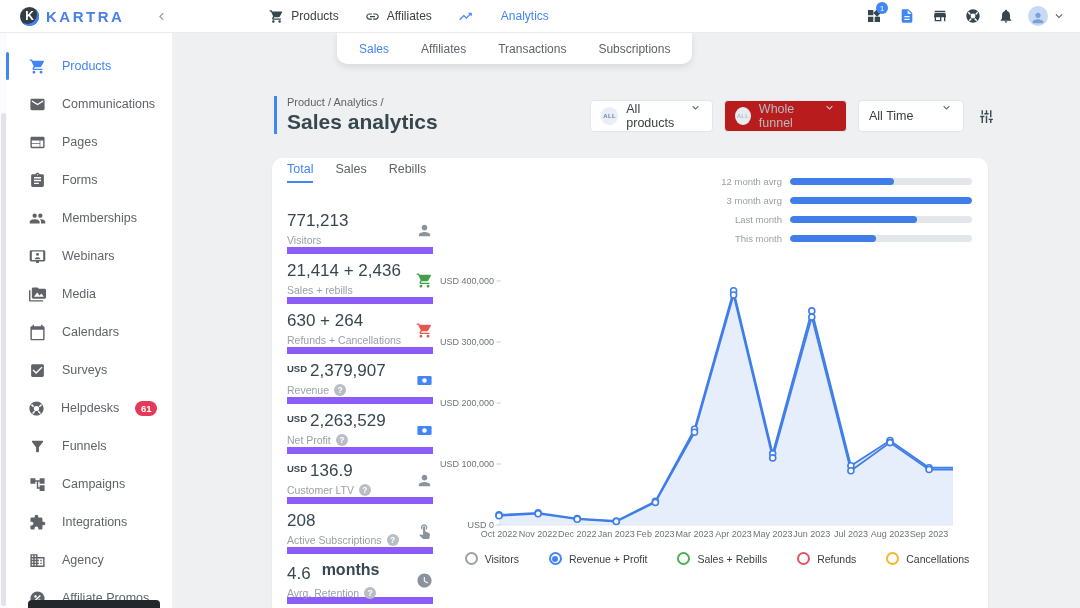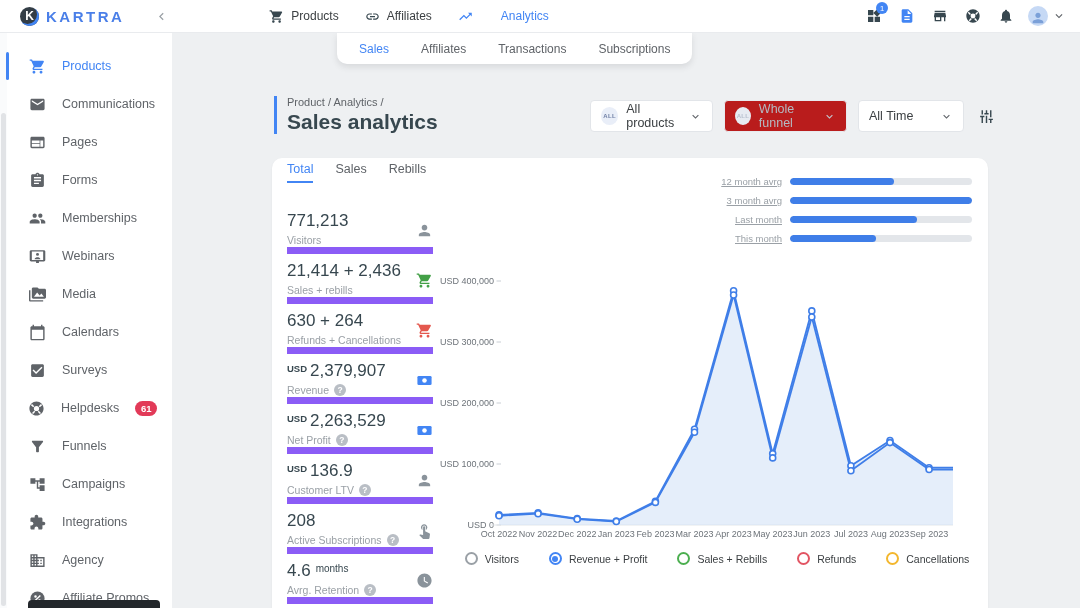--- a/index.html
+++ b/index.html
@@ -71,21 +71,21 @@
   }
 
   
   .crumb-block { position:absolute; left:274px; top:96px; padding-left:10px; border-left:3px solid #4285f4; z-index:5; }
   .breadcrumb { font-size:11px; color:#5f6368; margin-bottom:2px; }
   .page-title { margin:0; font-size:21px; color:#37474f; font-weight:bold; }
 
   .filters { position:absolute; top:100px; left:590px; display:flex; align-items:center; gap:11px; z-index:5; }
   .dd {
     height:32px; background:#fff; border:1px solid #e2e5e9; border-radius:4px;
-    display:flex; align-items:center; justify-content:space-between; padding:0 10px;
+    display:flex; justify-content:space-between; padding:0 10px;
     font-size:12.5px; color:#3c4043; cursor:pointer;
   }
   .dd-left { display:flex; align-items:center; gap:8px; }
   .all-badge {
     width:18px; height:18px; border-radius:50%; background:#e9eef8; color:#6f7fa5;
     font-size:6px; font-weight:bold; display:flex; align-items:center; justify-content:center; letter-spacing:.3px;
   }
   .dd.disabled { background:#b91c1c; border-color:#e8eaee; color:#b4bac2; }
   .dd.disabled .all-badge { background:#e7ebf2; color:#b7bfce; }
   .tune-btn { display:flex; margin-left:3px; cursor:pointer; }
@@ -96,31 +96,31 @@
     background:#fff; border-radius:10px; box-shadow:0 1px 2px rgba(60,64,67,.08); z-index:4;
   }
   .stat-tabs { position:absolute; left:15px; top:4px; display:flex; gap:22px; }
   .stat-tab { font-size:12.5px; color:#5f6368; padding-bottom:5px; cursor:pointer; border-bottom:2px solid transparent; }
   .stat-tab.active { color:#4285f4; border-bottom-color:#4285f4; }
 
   .stat-rows { position:absolute; left:15px; top:46px; width:146px; }
   .stat-row { height:50px; border-bottom:7px solid #8b5cf6; position:relative; padding-top:7px; }
   .stat-value { font-size:17px; color:#37474f; white-space:nowrap; }
   .stat-value .pre { font-size:9.5px; font-weight:bold; vertical-align:4px; margin-right:3px; }
-  .stat-value .suf { font-size:10px; font-weight:normal; vertical-align:4px; margin-left:5px; }
+  .stat-value .suf { font-size:16px; font-weight:bold; vertical-align:4px; margin-left:11px; }
   .stat-label { font-size:10.5px; color:#9aa0a6; margin-top:3px; display:flex; align-items:center; gap:5px; white-space:nowrap; }
   .help-dot {
     width:12px; height:12px; border-radius:50%; background:#b9bec5; color:#fff;
     font-size:8.5px; font-weight:bold; display:inline-flex; align-items:center; justify-content:center; flex:none;
   }
   .stat-icon { position:absolute; right:0; bottom:8px; display:flex; }
 
   .period-bars { position:absolute; right:16px; top:18px; }
   .pb-row { display:flex; align-items:center; gap:8px; margin-bottom:8px; }
-  .pb-label { width:64px; text-align:right; font-size:9.5px; color:#9aa0a6; white-space:nowrap;text-decoration:underline; }
+  .pb-label { width:64px; text-align:right; font-size:9.5px; color:#9aa0a6; white-space:nowrap; }
   .pb-track { width:182px; height:7px; background:#e3e6ea; border-radius:4px; overflow:hidden; }
   .pb-fill { height:100%; background:#3f7ee8; border-radius:4px; }
 
   .chart-wrap { position:absolute; left:166px; top:112px; width:548px; height:272px; }
   .ytick, .xtick { font-size:9px; fill:#6d7379; font-family:"Liberation Sans", sans-serif; }
 
   .legend { position:absolute; left:180px; right:6px; top:394px; display:flex; justify-content:center; gap:30px; }
   .legend-item { display:flex; align-items:center; gap:7px; font-size:10.5px; color:#3c4043; cursor:pointer; }
   .legend-dot { width:13px; height:13px; border-radius:50%; border:2px solid; background:#fff; position:relative; flex:none; }
   .legend-dot.sel::after { content:""; position:absolute; inset:1.5px; border-radius:50%; background:#4285f4; }

